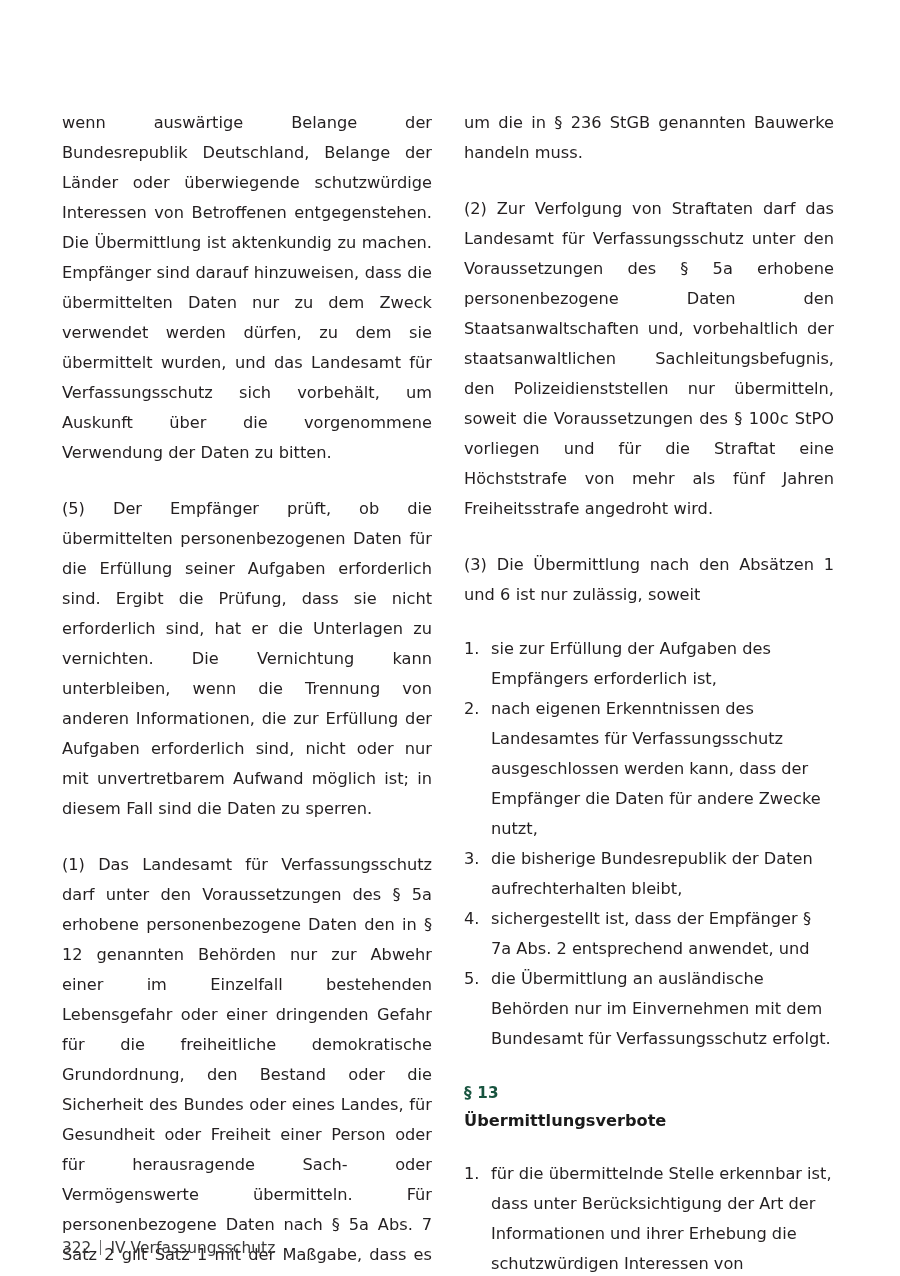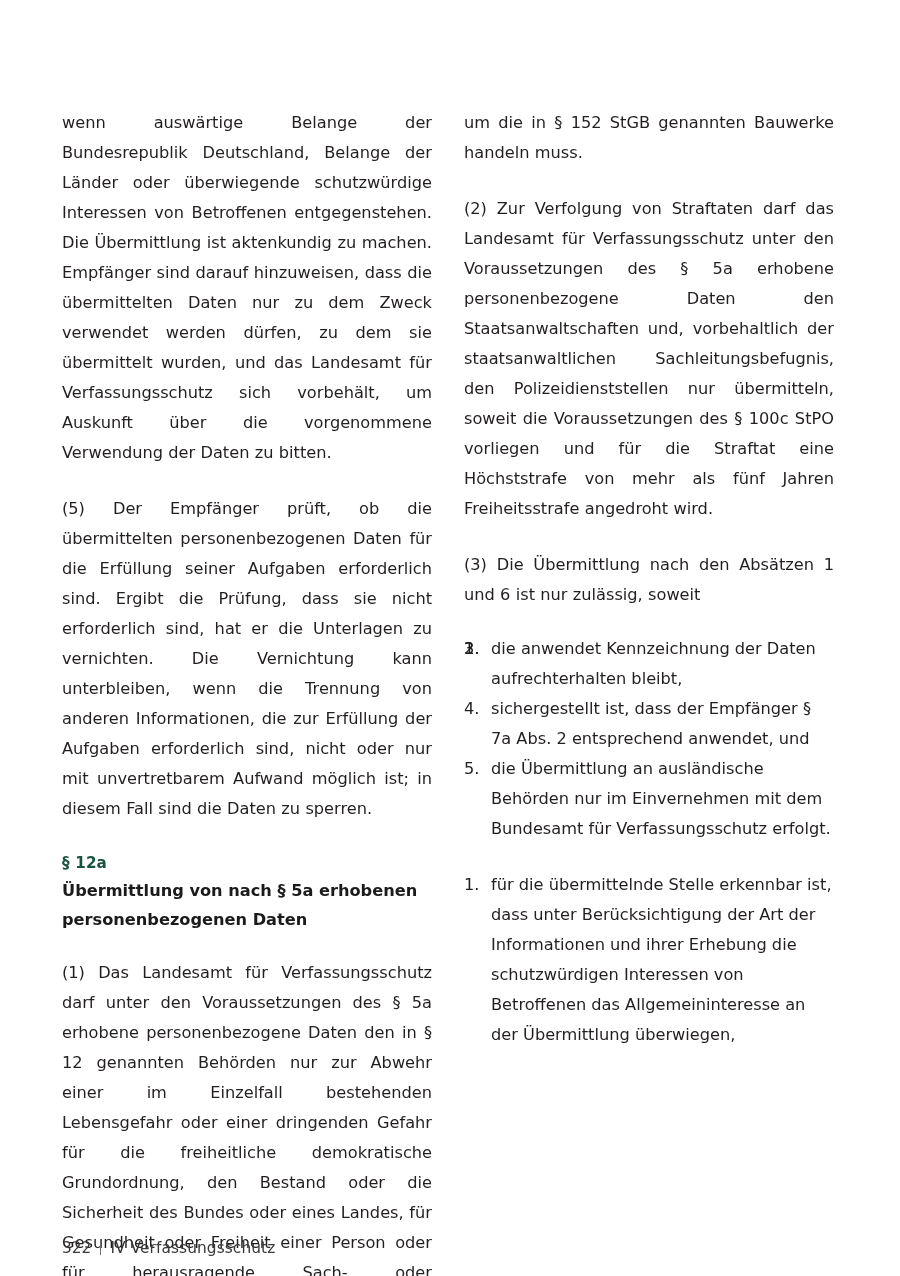--- a/index.html
+++ b/index.html
@@ -135,58 +135,60 @@
 <div class="page">
 
   <div class="columns">
 
     <div class="col col-left">
 
       <p class="body-par">wenn auswärtige Belange der Bundesrepublik Deutschland, Belange der Länder oder überwiegende schutzwürdige Interessen von Betroffenen entgegenstehen. Die Übermittlung ist aktenkundig zu machen. Empfänger sind darauf hinzuweisen, dass die übermittelten Daten nur zu dem Zweck verwendet werden dürfen, zu dem sie übermittelt wurden, und das Landesamt für Verfassungsschutz sich vorbehält, um Auskunft über die vorgenommene Verwendung der Daten zu bitten.</p>
 
       <p class="body-par">(5) Der Empfänger prüft, ob die übermittelten personenbezogenen Daten für die Erfüllung seiner Aufgaben erforderlich sind. Ergibt die Prüfung, dass sie nicht erforderlich sind, hat er die Unterlagen zu vernichten. Die Vernichtung kann unterbleiben, wenn die Trennung von anderen Informationen, die zur Erfüllung der Aufgaben erforderlich sind, nicht oder nur mit unvertretbarem Aufwand möglich ist; in diesem Fall sind die Daten zu sperren.</p>
 
-      <div class="heading-block first">
-        <span class="sec-num">§ 12a</span>
-        <span class="sec-title">Übermittlung von nach § 5a erhobenen personenbezogenen Daten</span>
-      </div>
 
       <p class="body-par last">(1) Das Landesamt für Verfassungsschutz darf unter den Voraussetzungen des § 5a erhobene personenbezogene Daten den in § 12 genannten Behörden nur zur Abwehr einer im Einzelfall bestehenden Lebensgefahr oder einer dringenden Gefahr für die freiheitliche demokratische Grundordnung, den Bestand oder die Sicherheit des Bundes oder eines Landes, für Gesundheit oder Freiheit einer Person oder für herausragende Sach- oder Vermögenswerte übermitteln. Für personenbezogene Daten nach § 5a Abs. 7 Satz 2 gilt Satz 1 mit der Maßgabe, dass es sich um Gegenstände von bedeutendem Wert, die der Versorgung der Bevölkerung dienen, um Gegenstände von kulturell herausragendem Wert oder</p>
 
     </div>
 
     <div class="col col-right">
 
-      <p class="body-par">um die in § 152 StGB genannten Bauwerke handeln muss.</p>
+      <p class="body-par">um die in § 236 StGB genannten Bauwerke handeln muss.</p>
 
       <p class="body-par">(2) Zur Verfolgung von Straftaten darf das Landesamt für Verfassungsschutz unter den Voraussetzungen des § 5a erhobene personenbezogene Daten den Staatsanwaltschaften und, vorbehaltlich der staatsanwaltlichen Sachleitungsbefugnis, den Polizeidienststellen nur übermitteln, soweit die Voraussetzungen des § 100c StPO vorliegen und für die Straftat eine Höchststrafe von mehr als fünf Jahren Freiheitsstrafe angedroht wird.</p>
 
       <p class="body-par tight">(3) Die Übermittlung nach den Absätzen 1 und 6 ist nur zulässig, soweit</p>
 
       <ol class="num-list">
         <li>
           <span class="marker">1.</span>
+          <span>sie zur Erfüllung der Aufgaben des Empfängers erforderlich ist,</span>
         </li>
         <li>
           <span class="marker">2.</span>
+          <span>nach eigenen Erkenntnissen des Landesamtes für Verfassungsschutz ausgeschlossen werden kann, dass der Empfänger die Daten für andere Zwecke nutzt,</span>
         </li>
         <li>
           <span class="marker">3.</span>
-          <span>die anwendet Kennzeichnung der Daten aufrechterhalten bleibt,</span>
+          <span>die bisherige Bundesrepublik der Daten aufrechterhalten bleibt,</span>
         </li>
         <li>
           <span class="marker">4.</span>
           <span>sichergestellt ist, dass der Empfänger § 7a Abs. 2 entsprechend anwendet, und</span>
         </li>
         <li>
           <span class="marker">5.</span>
           <span>die Übermittlung an ausländische Behörden nur im Einvernehmen mit dem Bundesamt für Verfassungsschutz erfolgt.</span>
         </li>
       </ol>
 
+      <div class="heading-block">
+        <span class="sec-num">§ 13</span>
+        <span class="sec-title">Übermittlungsverbote</span>
+      </div>
 
 
       <ol class="num-list last">
         <li>
           <span class="marker">1.</span>
           <span>für die übermittelnde Stelle erkennbar ist, dass unter Berücksichtigung der Art der Informationen und ihrer Erhebung die schutzwürdigen Interessen von Betroffenen das Allgemeininteresse an der Übermittlung überwiegen,</span>
         </li>
       </ol>
 
     </div>

